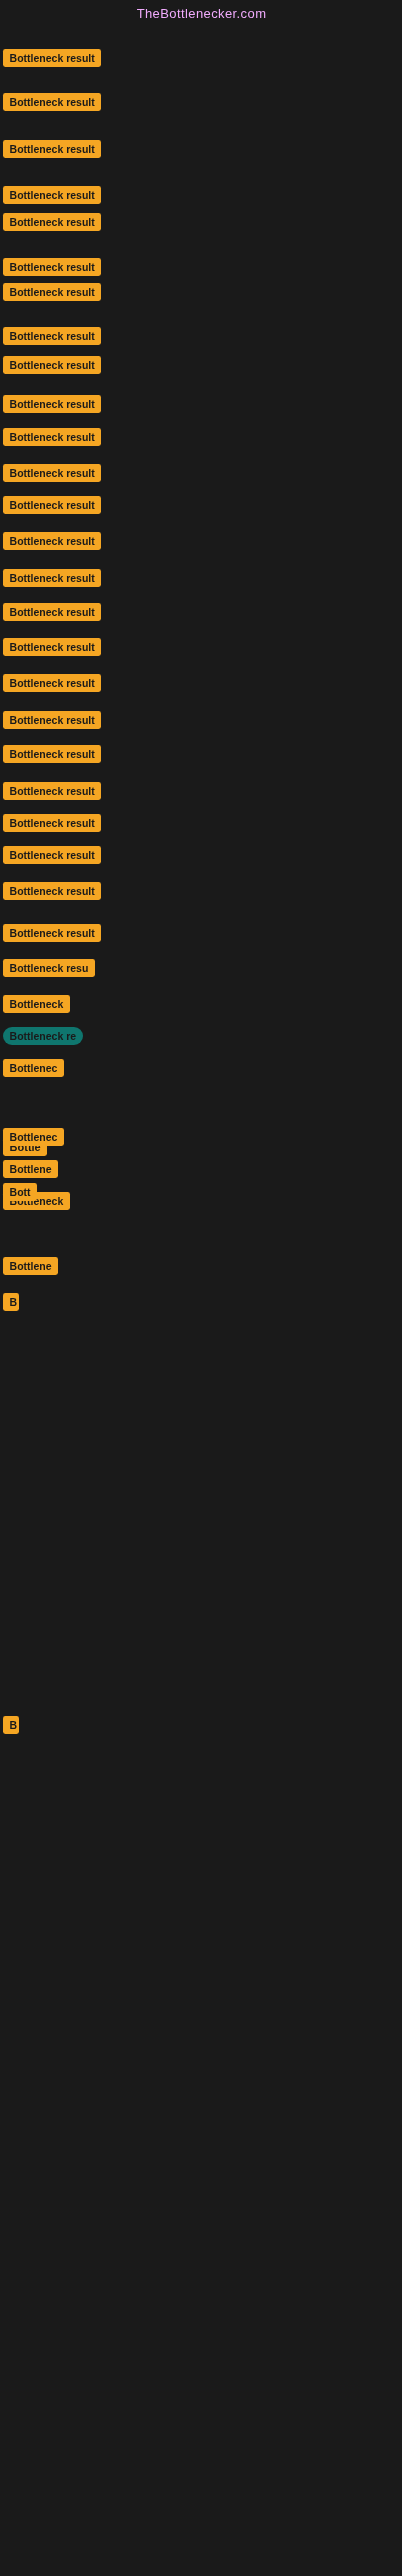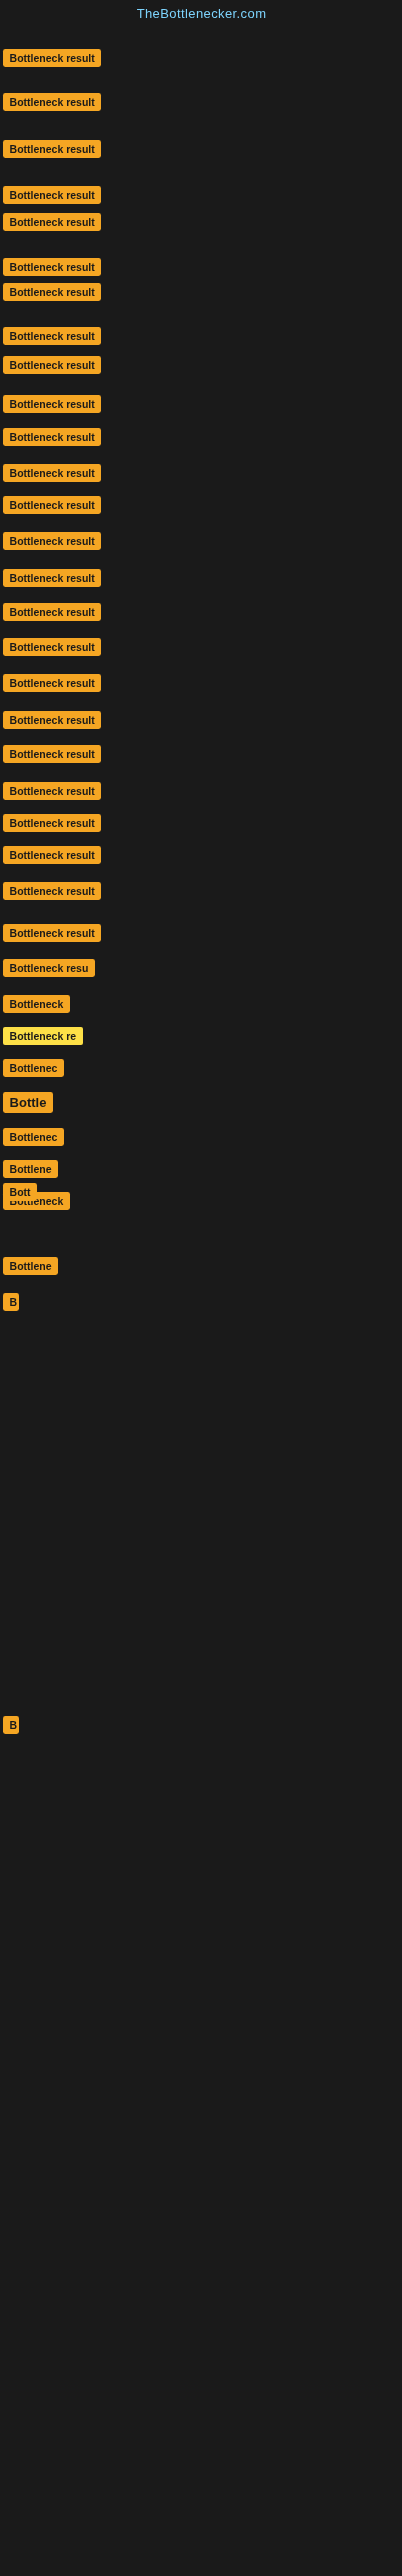--- a/index.html
+++ b/index.html
@@ -9,21 +9,21 @@
     }
     body {
       width: 403px;
       min-height: 2576px;
       background-color: #1a1a1a;
       font-family: Arial, sans-serif;
       position: relative;
     }
     #site-title {
       text-align: center;
-      color: #7dd3fc;
+      color: #f0abfc;
       font-size: 13px;
       padding: 6.4px 0 3.2px 0;
       letter-spacing: 0.4px;
     }
   </style>
 </head>
 <body>
 
 <div id="site-title">TheBottlenecker.com</div>
 
@@ -48,23 +48,23 @@
     <div style="position: absolute; top: 649px; left: 3.2px;"><span style="display: inline-block; background-color: rgb(245, 166, 35); color: rgb(26, 26, 26); font-size: 10.5px; font-weight: bold; padding: 3.2px 6.4px; border-radius: 2.4px; max-width: 113px; overflow: hidden; white-space: nowrap;">Bottleneck result</span></div>
     <div style="position: absolute; top: 686px; left: 3.2px;"><span style="display: inline-block; background-color: rgb(245, 166, 35); color: rgb(26, 26, 26); font-size: 10.5px; font-weight: bold; padding: 3.2px 6.4px; border-radius: 2.4px; max-width: 113px; overflow: hidden; white-space: nowrap;">Bottleneck result</span></div>
     <div style="position: absolute; top: 720px; left: 3.2px;"><span style="display: inline-block; background-color: rgb(245, 166, 35); color: rgb(26, 26, 26); font-size: 10.5px; font-weight: bold; padding: 3.2px 6.4px; border-radius: 2.4px; max-width: 113px; overflow: hidden; white-space: nowrap;">Bottleneck result</span></div>
     <div style="position: absolute; top: 757px; left: 3.2px;"><span style="display: inline-block; background-color: rgb(245, 166, 35); color: rgb(26, 26, 26); font-size: 10.5px; font-weight: bold; padding: 3.2px 6.4px; border-radius: 2.4px; max-width: 113px; overflow: hidden; white-space: nowrap;">Bottleneck result</span></div>
     <div style="position: absolute; top: 789px; left: 3.2px;"><span style="display: inline-block; background-color: rgb(245, 166, 35); color: rgb(26, 26, 26); font-size: 10.5px; font-weight: bold; padding: 3.2px 6.4px; border-radius: 2.4px; max-width: 113px; overflow: hidden; white-space: nowrap;">Bottleneck result</span></div>
     <div style="position: absolute; top: 821px; left: 3.2px;"><span style="display: inline-block; background-color: rgb(245, 166, 35); color: rgb(26, 26, 26); font-size: 10.5px; font-weight: bold; padding: 3.2px 6.4px; border-radius: 2.4px; max-width: 113px; overflow: hidden; white-space: nowrap;">Bottleneck result</span></div>
     <div style="position: absolute; top: 857px; left: 3.2px;"><span style="display: inline-block; background-color: rgb(245, 166, 35); color: rgb(26, 26, 26); font-size: 10.5px; font-weight: bold; padding: 3.2px 6.4px; border-radius: 2.4px; max-width: 113px; overflow: hidden; white-space: nowrap;">Bottleneck result</span></div>
     <div style="position: absolute; top: 899px; left: 3.2px;"><span style="display: inline-block; background-color: rgb(245, 166, 35); color: rgb(26, 26, 26); font-size: 10.5px; font-weight: bold; padding: 3.2px 6.4px; border-radius: 2.4px; max-width: 113px; overflow: hidden; white-space: nowrap;">Bottleneck result</span></div>
     <div style="position: absolute; top: 934px; left: 3.2px;"><span style="display: inline-block; background-color: rgb(245, 166, 35); color: rgb(26, 26, 26); font-size: 10.5px; font-weight: bold; padding: 3.2px 6.4px; border-radius: 2.4px; max-width: 97px; overflow: hidden; white-space: nowrap;">Bottleneck resu</span></div>
     <div style="position: absolute; top: 970px; left: 3.2px;"><span style="display: inline-block; background-color: rgb(245, 166, 35); color: rgb(26, 26, 26); font-size: 10.5px; font-weight: bold; padding: 3.2px 6.4px; border-radius: 2.4px; max-width: 72px; overflow: hidden; white-space: nowrap;">Bottleneck</span></div>
-    <div style="position: absolute; top: 1002px; left: 3.2px;"><span style="display: inline-block; background-color: #fde047; color: rgb(26, 26, 26); font-size: 10.5px; font-weight: bold; padding: 3.2px 6.4px; border-radius: 2px; max-width: 81px; overflow: hidden; white-space: nowrap;">Bottleneck re</span></div>
+    <div style="position: absolute; top: 1002px; left: 3.2px;"><span style="display: inline-block; background-color: #0f766e; color: rgb(26, 26, 26); font-size: 10.5px; font-weight: bold; padding: 3.2px 6.4px; border-radius: 9px; max-width: 81px; overflow: hidden; white-space: nowrap;">Bottleneck re</span></div>
     <div style="position: absolute; top: 1034px; left: 3.2px;"><span style="display: inline-block; background-color: rgb(245, 166, 35); color: rgb(26, 26, 26); font-size: 10.5px; font-weight: bold; padding: 3.2px 6.4px; border-radius: 2.4px; max-width: 68px; overflow: hidden; white-space: nowrap;">Bottlenec</span></div>
-    <div style="position: absolute; top: 1067px; left: 3.2px;"><span style="display: inline-block; background-color: rgb(245, 166, 35); color: rgb(26, 26, 26); font-size: 13px; font-weight: bold; padding: 3.2px 6.4px; border-radius: 2.4px; max-width: 52px; overflow: hidden; white-space: nowrap;">Bottle</span></div>
+    <div style="position: absolute; top: 1067px; left: 3.2px;"><span style="display: inline-block; background-color: rgb(245, 166, 35); color: rgb(26, 26, 26); font-size: 11px; font-weight: bold; padding: 3.2px 6.4px; border-radius: 2.4px; max-width: 52px; overflow: hidden; white-space: nowrap; margin-top: 46px;">Bottle</span></div>
     <div style="position: absolute; top: 1103px; left: 3.2px;"><span style="display: inline-block; background-color: rgb(245, 166, 35); color: rgb(26, 26, 26); font-size: 10.5px; font-weight: bold; padding: 3.2px 6.4px; border-radius: 2.4px; max-width: 68px; overflow: hidden; white-space: nowrap;">Bottlenec</span></div>
     <div style="position: absolute; top: 1135px; left: 3.2px;"><span style="display: inline-block; background-color: rgb(245, 166, 35); color: rgb(26, 26, 26); font-size: 10.5px; font-weight: bold; padding: 3.2px 6.4px; border-radius: 2.4px; max-width: 63px; overflow: hidden; white-space: nowrap;">Bottlene</span></div>
     <div style="position: absolute; top: 1167px; left: 3.2px;"><span style="display: inline-block; background-color: rgb(245, 166, 35); color: rgb(26, 26, 26); font-size: 10.5px; font-weight: bold; padding: 3.2px 6.4px; border-radius: 2.4px; max-width: 72px; overflow: hidden; white-space: nowrap;">Bottleneck</span></div>
     <div style="position: absolute; top: 1158px; left: 3.2px;"><span style="display: inline-block; background-color: rgb(245, 166, 35); color: rgb(26, 26, 26); font-size: 10.5px; font-weight: bold; padding: 3.2px 6.4px; border-radius: 2.4px; max-width: 40px; overflow: hidden; white-space: nowrap;">Bott</span></div>
     <div style="position: absolute; top: 1232px; left: 3.2px;"><span style="display: inline-block; background-color: rgb(245, 166, 35); color: rgb(26, 26, 26); font-size: 10.5px; font-weight: bold; padding: 3.2px 6.4px; border-radius: 2.4px; max-width: 63px; overflow: hidden; white-space: nowrap;">Bottlene</span></div>
     <div style="position: absolute; top: 1268px; left: 3.2px;"><span style="display: inline-block; background-color: rgb(245, 166, 35); color: rgb(26, 26, 26); font-size: 10.5px; font-weight: bold; padding: 3.2px 6.4px; border-radius: 2.4px; max-width: 16px; overflow: hidden; white-space: nowrap;">B</span></div>
     <div style="position: absolute; top: 1691px; left: 3.2px;"><span style="display: inline-block; background-color: rgb(245, 166, 35); color: rgb(26, 26, 26); font-size: 10.5px; font-weight: bold; padding: 3.2px 6.4px; border-radius: 2.4px; max-width: 16px; overflow: hidden; white-space: nowrap;">B</span></div>
   </div>
 
 

